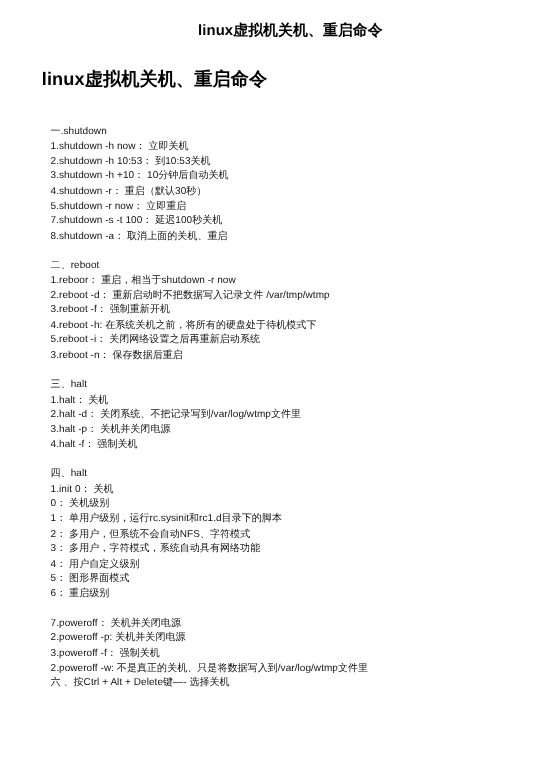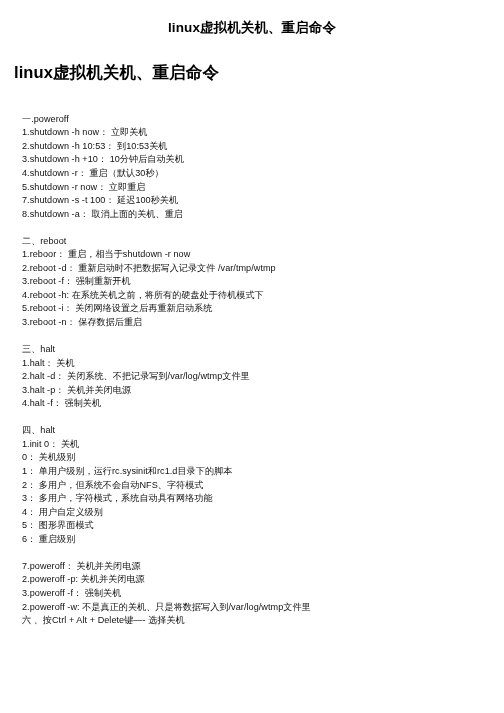--- a/index.html
+++ b/index.html
@@ -14,20 +14,21 @@
     font-family: "Liberation Sans", "DejaVu Sans", sans-serif;
     color: #000000;
     overflow: hidden;
   }
   .page {
     width: 504px;
     height: 713px;
     box-sizing: border-box;
     position: relative;
     background: #fff;
+    padding-left: 24px;
   }
   .doc-title {
     text-align: center;
     font-size: 13.5px;
     font-weight: bold;
     line-height: 1.2;
     margin: 0;
     padding-top: 20px;
     letter-spacing: 0.1px;
     color: #000;
@@ -59,21 +60,21 @@
 <body>
 
 <div class="page">
 
   <div class="doc-title">linux虚拟机关机、重启命令</div>
 
   <div class="doc-heading">linux虚拟机关机、重启命令</div>
 
   <div class="body-block">
 
-  <div class="line">一.poweroff</div>
+  <div class="line">一.shutdown</div>
       <div class="line">1.shutdown -h now： 立即关机</div>
       <div class="line">2.shutdown -h 10:53： 到10:53关机</div>
       <div class="line">3.shutdown -h +10： 10分钟后自动关机</div>
       <div class="line">4.shutdown -r： 重启（默认30秒）</div>
       <div class="line">5.shutdown -r now： 立即重启</div>
       <div class="line">7.shutdown -s -t 100： 延迟100秒关机</div>
       <div class="line">8.shutdown -a： 取消上面的关机、重启</div>
       <div class="line blank"></div>
       <div class="line">二、reboot</div>
       <div class="line">1.reboor： 重启，相当于shutdown -r now</div>

